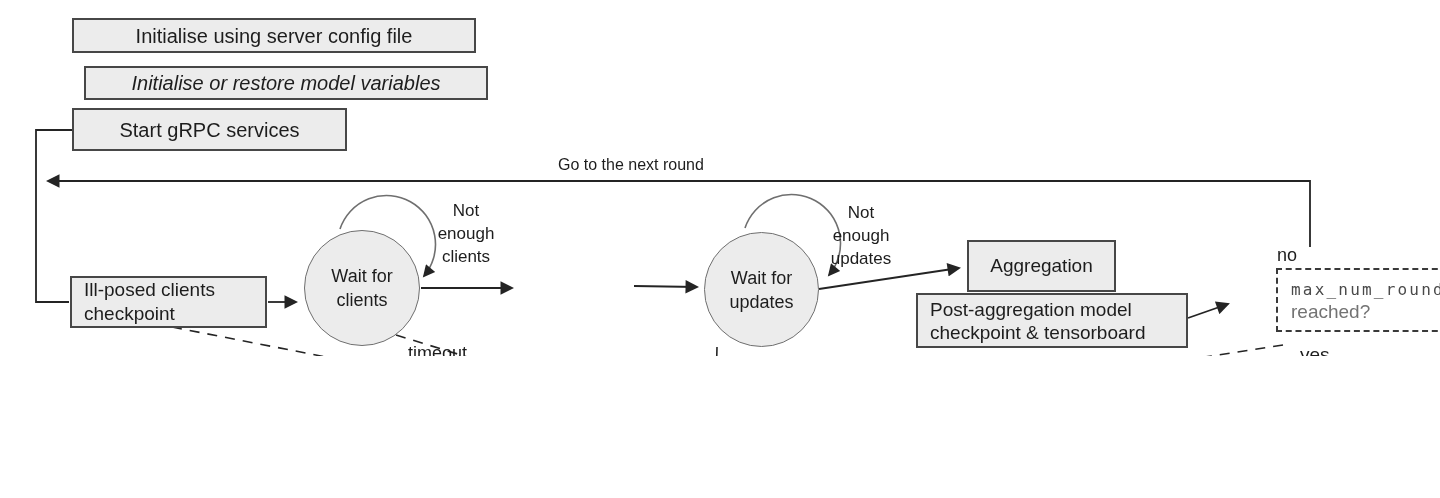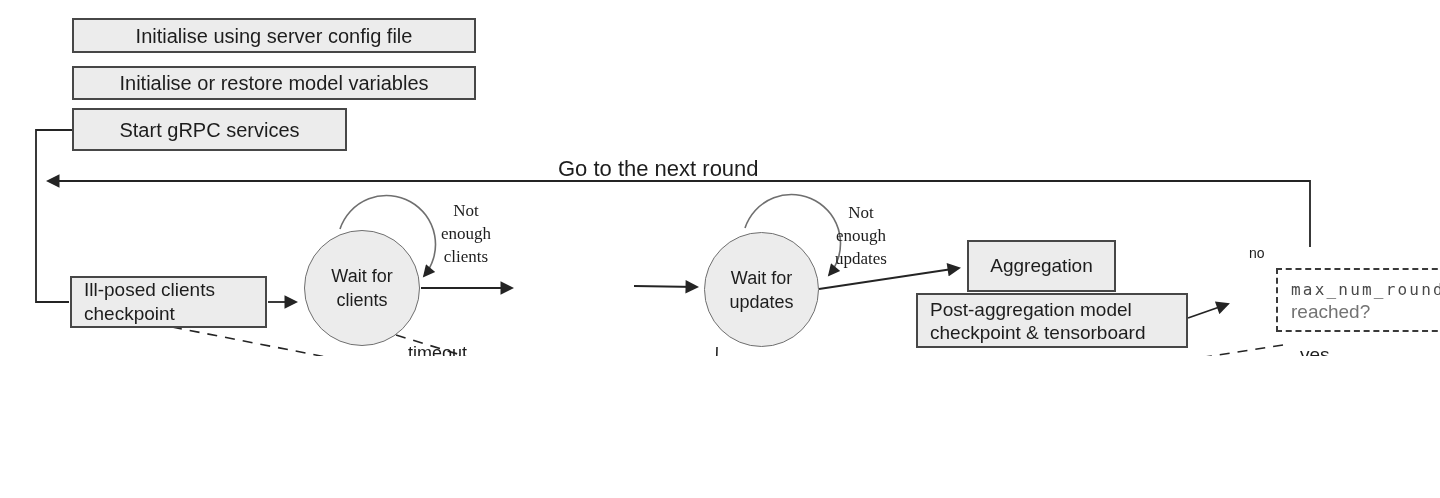--- a/index.html
+++ b/index.html
@@ -23,21 +23,21 @@
     font-size:20px;white-space:pre-line;line-height:24px;
   }
   .box.leftalign{justify-content:flex-start;text-align:left;padding-left:12px;font-size:19px;}
   .circle{
     position:absolute;z-index:2;box-sizing:border-box;border-radius:50%;
     background:var(--node-fill);border:1.5px solid var(--circle-border);
     display:flex;align-items:center;justify-content:center;text-align:center;
     font-size:18px;line-height:24px;white-space:pre-line;
   }
   .lbl{position:absolute;z-index:3;white-space:pre-line;color:var(--text);}
-  .lbl.center{text-align:center;font-family:Liberation Serif, serif;}
+  .lbl.center{text-align:center;}
   .dashedbox{
     position:absolute;z-index:2;box-sizing:border-box;background:#ffffff;
     border:2px dashed #3a3a3a;padding:6px 8px 4px 13px;
     display:flex;flex-direction:column;justify-content:center;
   }
   .mono{
     font-family:"DejaVu Sans Mono","Liberation Mono",monospace;
     font-size:16px;letter-spacing:2.2px;color:var(--mono-text);line-height:22px;
   }
   .dans{font-size:19px;line-height:22px;color:#737373;}
@@ -70,21 +70,21 @@
     <g fill="none" stroke="var(--edge)" stroke-width="1.6" stroke-dasharray="10 8">
       <path d="M172,327 L701,430" marker-end="url(#ah)"></path>
       <path d="M396,335 L707,431" marker-end="url(#ah)"></path>
       <path d="M717,347 L715,427" marker-end="url(#ah)"></path>
       <path d="M1283,345 L723,431" marker-end="url(#ah)"></path>
     </g>
   </svg>
 
   <div class="box" style="left:72px;top:18px;width:404px;height:35px;">Initialise using server config file</div>
 
-  <div class="box" style="left:72px;top:66px;width:404px;height:34px;">Initialise or restore model variables</div>
+  <div class="box" style="left:84px;top:66px;width:404px;height:34px;font-style:italic;">Initialise or restore model variables</div>
 
   <div class="box" style="left:72px;top:108px;width:275px;height:43px;">Start gRPC services</div>
 
   <div class="box leftalign" style="left:70px;top:276px;width:197px;height:52px;">Ill-posed clients
 checkpoint</div>
 
   <div class="box leftalign" style="left:916px;top:293px;width:272px;height:55px;line-height:23px;">Post-aggregation model
 checkpoint &amp; tensorboard</div>
 
   <div class="box" style="left:967px;top:240px;width:149px;height:52px;font-size:19px;">Aggregation</div>
@@ -95,32 +95,32 @@
     <span class="dans">reached?</span>
   </div>
 
   <div class="circle" style="left:304px;top:230px;width:116px;height:116px;">Wait for
 clients</div>
 
 
   <div class="circle" style="left:704px;top:232px;width:115px;height:115px;">Wait for
 updates</div>
 
-  <div class="lbl" style="left:558px;top:156px;font-size:22px;">Go to the next round</div>
+  <div class="lbl" style="left:558px;top:156px;font-size:16px;">Go to the next round</div>
 
   <div class="lbl center" style="left:428px;top:199px;width:76px;font-size:17px;line-height:23px;">Not
 enough
 clients</div>
 
   <div class="lbl center" style="left:823px;top:201px;width:76px;font-size:17px;line-height:23px;">Not
 enough
 updates</div>
 
   <div class="lbl" style="left:408px;top:343px;font-size:18px;">timeout</div>
 
   <div class="lbl" style="left:642px;top:356px;font-size:18px;">timeout</div>
 
-  <div class="lbl" style="left:1249px;top:245px;font-size:14px;">no</div>
+  <div class="lbl" style="left:1277px;top:245px;font-size:18px;">no</div>
 
   <div class="lbl" style="left:1300px;top:344px;font-size:19px;">yes</div>
 
 
 </div>
 
 </body></html>

